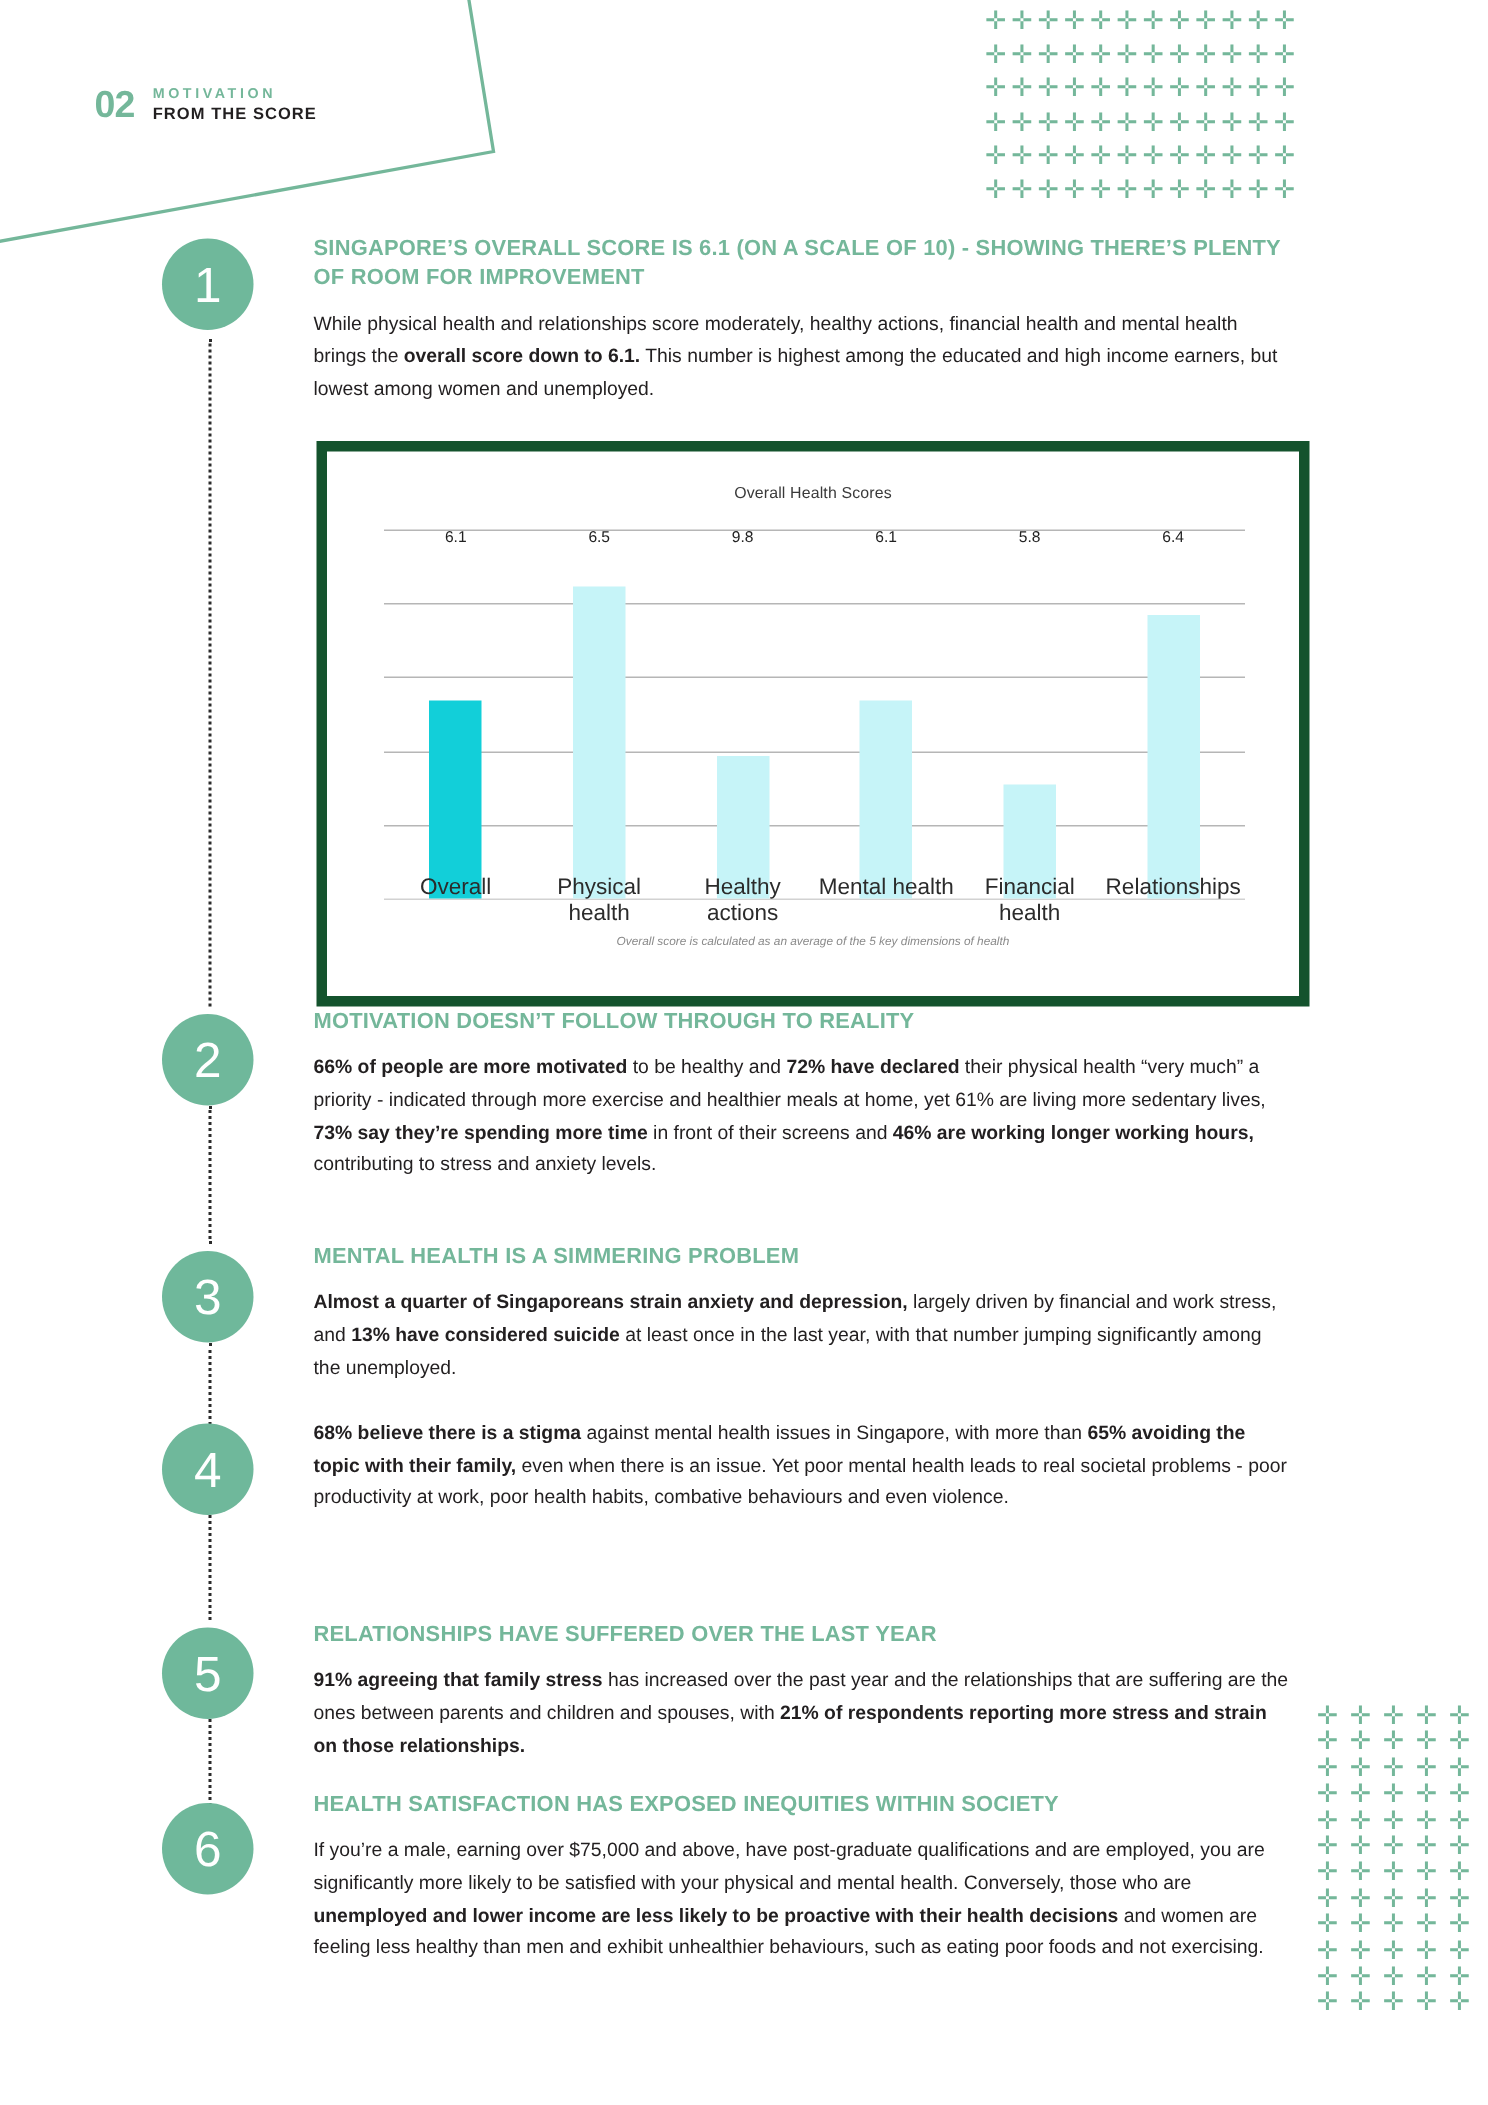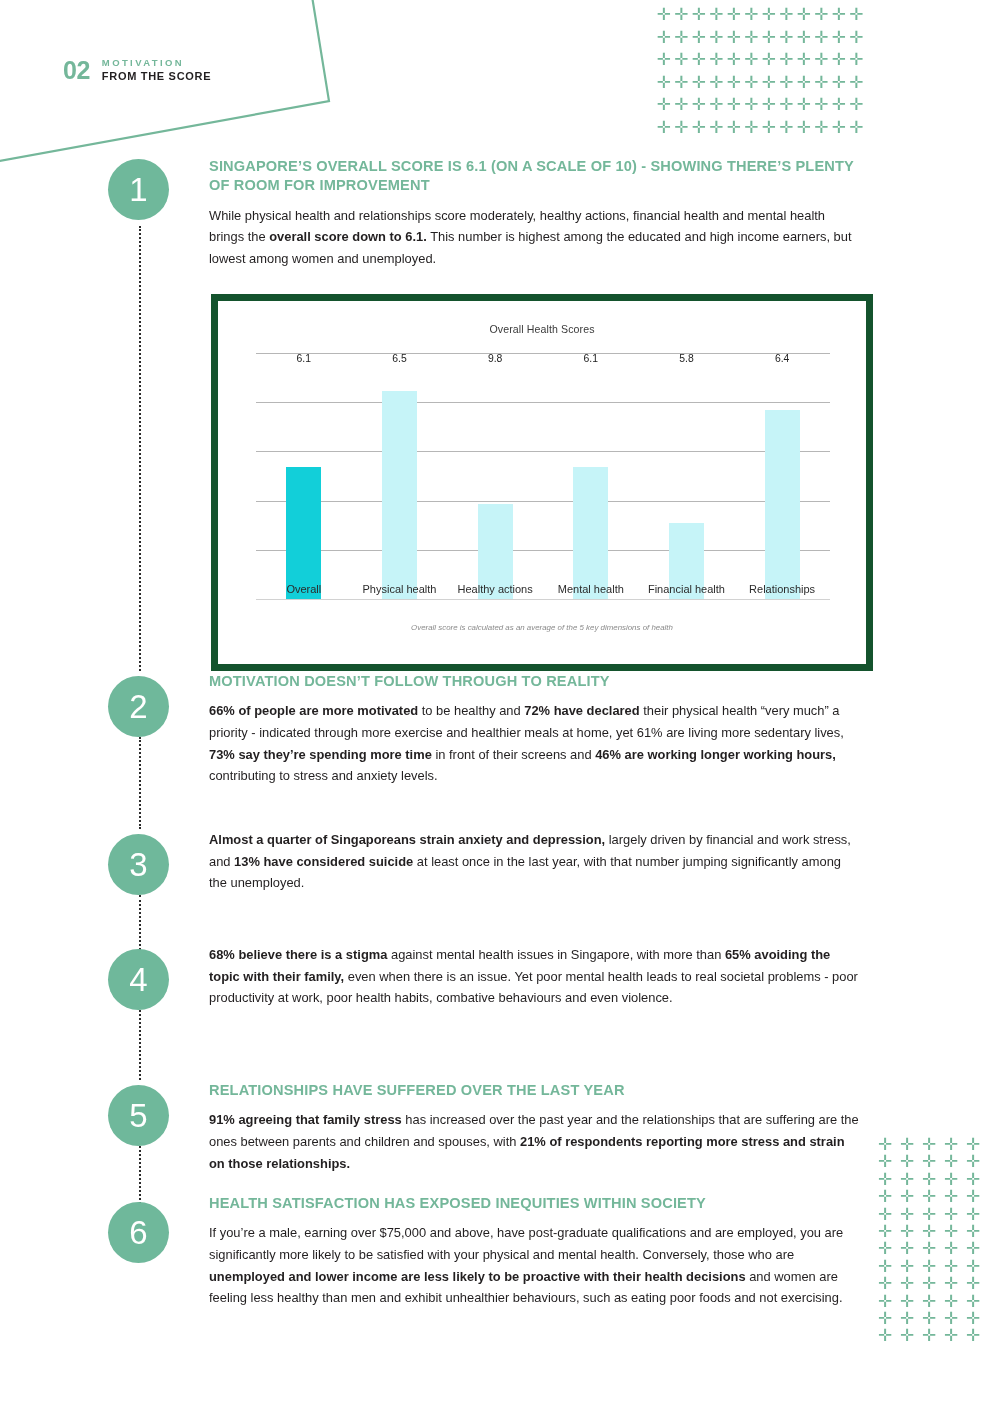--- a/index.html
+++ b/index.html
@@ -45,21 +45,21 @@
   .plot{position:relative;margin:18px 36px 0 38px;height:246px;}
   .gridlines{position:absolute;left:0;right:0;top:0;bottom:0;}
   .gl{position:absolute;left:0;right:0;height:1px;background:#b6b6b6;}
   .gl.axis{background:#d2d2d2;}
   .bars{position:absolute;left:0;right:0;bottom:0;top:0;display:flex;align-items:flex-end;justify-content:space-around;}
   .bar-col{position:relative;width:16.6%;height:100%;display:flex;flex-direction:column;justify-content:space-between;align-items:center;}
   .bar-val{font-size:10.4px;color:#222;margin-bottom:4px;}
   .bar{width:35px;background:#c6f4f8;}
   .bar.hl{background:#12cfd9;}
   .cats{position:absolute;left:38px;right:36px;top:282px;display:flex;justify-content:space-around;}
-  .cat{width:16.6%;text-align:center;font-size:11px;color:#2b2b2b;}
+  .cat{width:16.6%;text-align:center;font-size:15px;color:#2b2b2b;}
   .chart-note{position:absolute;left:0;right:0;top:322px;text-align:center;font-size:7.9px;font-style:italic;color:#8a8a8a;}
 </style>
 </head>
 <body>
 
 <div class="diag-wrap">
   <svg width="420" height="190" viewBox="0 0 420 190" fill="none" aria-hidden="true">
     <path d="M311 -10 L329 101 L-12 163" stroke="#74b79a" stroke-width="2.2" fill="none"></path>
   </svg>
 </div>
@@ -277,20 +277,21 @@
     </div>
   <div class="chart-note">Overall score is calculated as an average of the 5 key dimensions of health</div>
 </div>
 
 <div class="section" style="top:672px;">
   <h2 class="sec-head">MOTIVATION DOESN’T FOLLOW THROUGH TO REALITY</h2>
   <p class="sec-body"><b>66% of people are more motivated</b> to be healthy and <b>72% have declared</b> their physical health “very much” a priority - indicated through more exercise and healthier meals at home, yet 61% are living more sedentary lives, <b>73% say they’re spending more time</b> in front of their screens and <b>46% are working longer working hours,</b> contributing to stress and anxiety levels.</p>
 </div>
 
 <div class="section" style="top:829px;">
+  <h2 class="sec-head">MENTAL HEALTH IS A SIMMERING PROBLEM</h2>
   <p class="sec-body"><b>Almost a quarter of Singaporeans strain anxiety and depression,</b> largely driven by financial and work stress, and <b>13% have considered suicide</b> at least once in the last year, with that number jumping significantly among the unemployed.</p>
 </div>
 
 <div class="section" style="top:944px;">
   <p class="sec-body"><b>68% believe there is a stigma</b> against mental health issues in Singapore, with more than <b>65% avoiding the topic with their family,</b> even when there is an issue. Yet poor mental health leads to real societal problems - poor productivity at work, poor health habits, combative behaviours and even violence.</p>
 </div>
 
 <div class="section" style="top:1081px;">
   <h2 class="sec-head">RELATIONSHIPS HAVE SUFFERED OVER THE LAST YEAR</h2>
   <p class="sec-body"><b>91% agreeing that family stress</b> has increased over the past year and the relationships that are suffering are the ones between parents and children and spouses, with <b>21% of respondents reporting more stress and strain on those relationships.</b></p>

